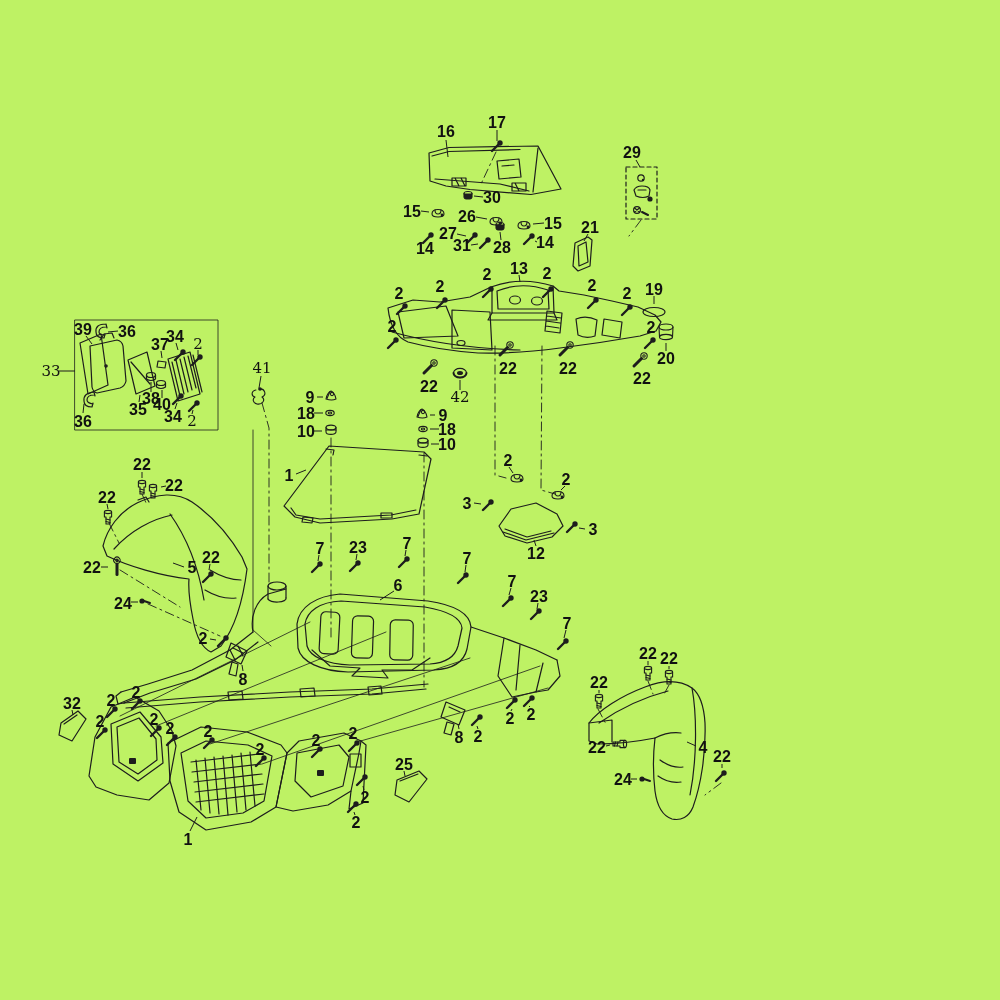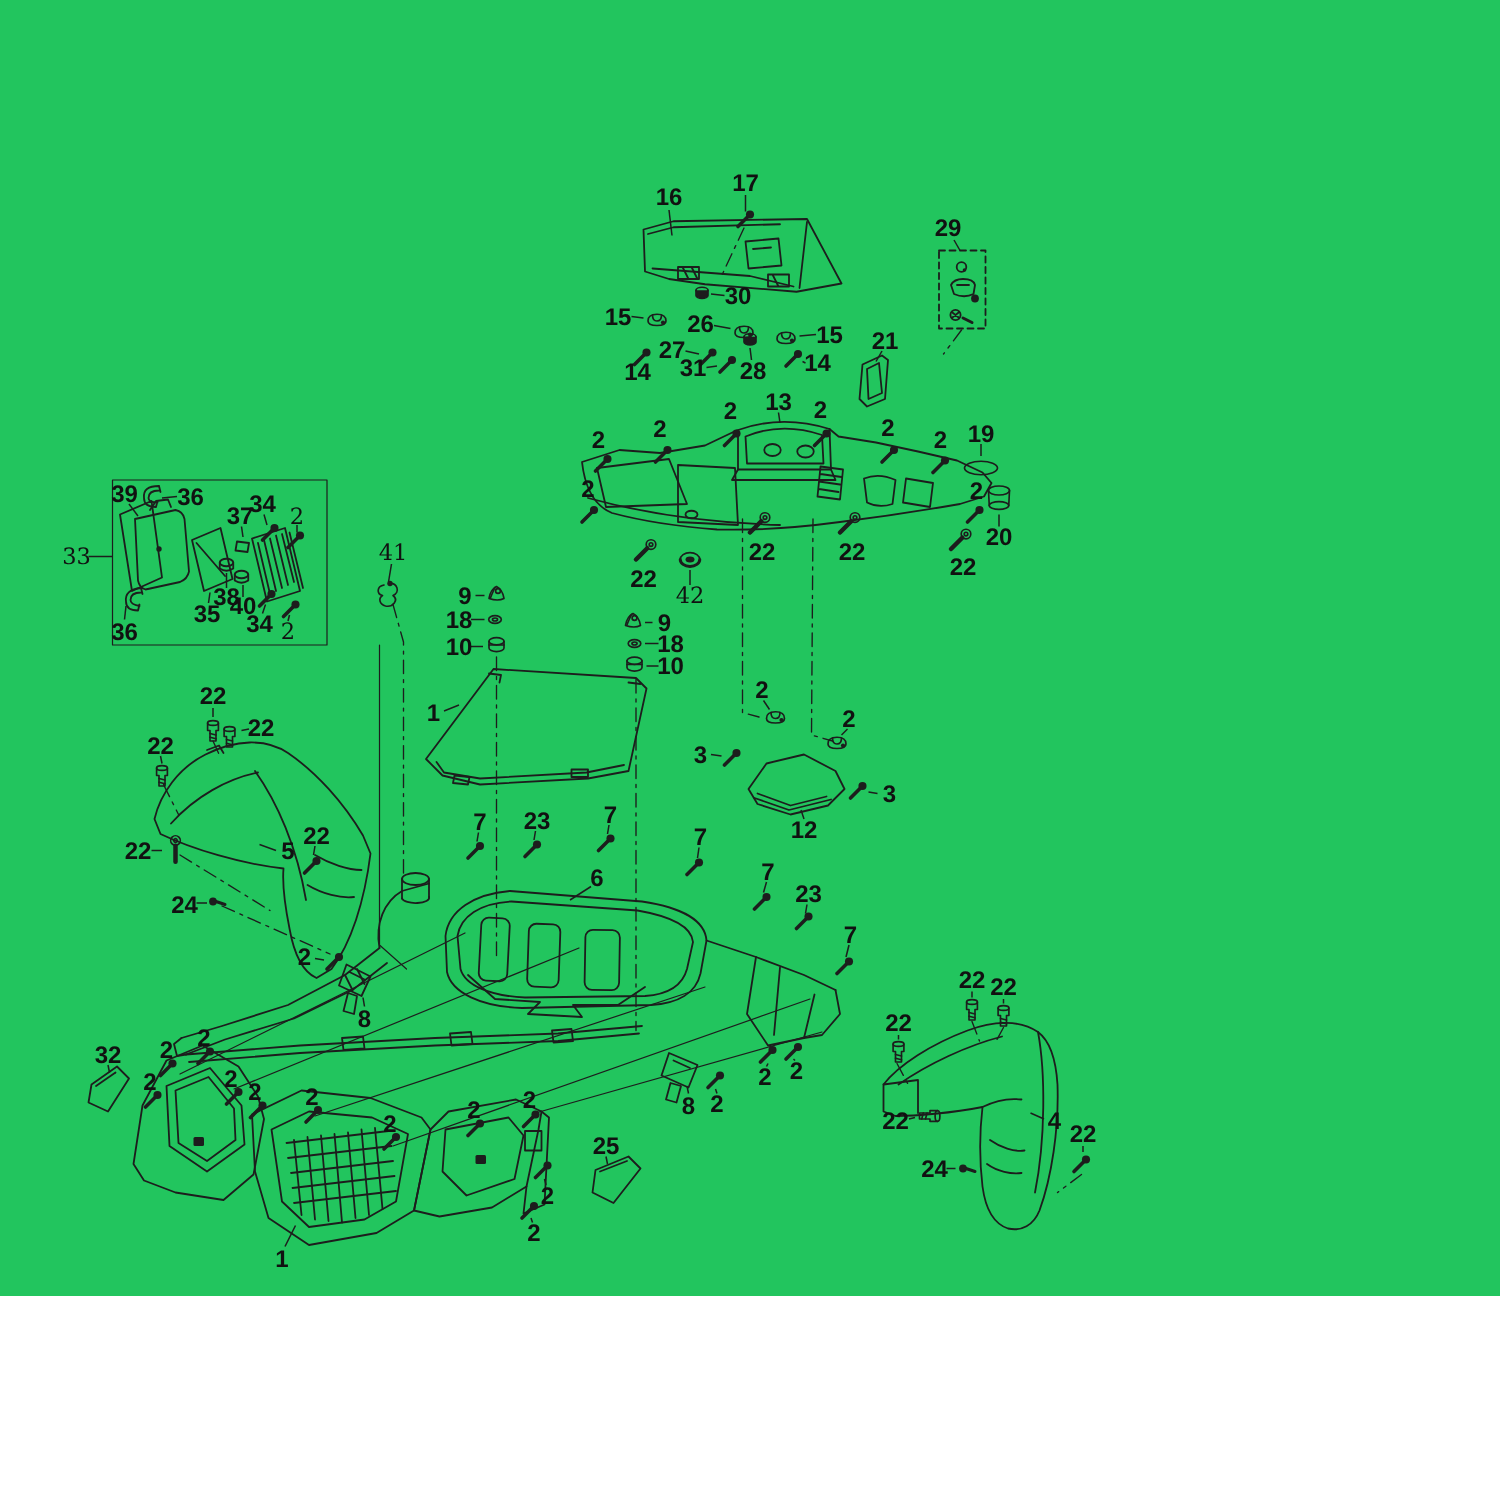--- a/index.html
+++ b/index.html
@@ -1,16 +1,16 @@
 <!DOCTYPE html>
 <html><head>
 <meta charset="utf-8">
 <style>
   html,body{margin:0;padding:0;background:#ffffff;}
-  #stage{position:relative;width:1000px;height:864px;background:#22c55e;overflow:hidden;}
+  #stage{position:relative;width:1000px;height:1000px;background:#bef264;overflow:hidden;}
   svg{display:block;}
   .art{stroke:#1d1d1d;fill:none;stroke-width:1.2;stroke-linejoin:round;stroke-linecap:round;}
   .thin{stroke-width:0.8;}
   .dash{stroke-dasharray:9 4 2 4;stroke-width:0.9;}
   .leader{stroke:#1d1d1d;stroke-width:1;fill:none;}
   .glyph{stroke:#1d1d1d;fill:none;stroke-width:1.1;stroke-linejoin:round;stroke-linecap:round;}
   .callout{font-family:"Liberation Sans",sans-serif;font-size:16px;font-weight:bold;fill:#111111;text-anchor:middle;}
   .callout.light{font-family:"DejaVu Serif",serif;font-size:15px;font-weight:normal;}
 </style>
 </head>

